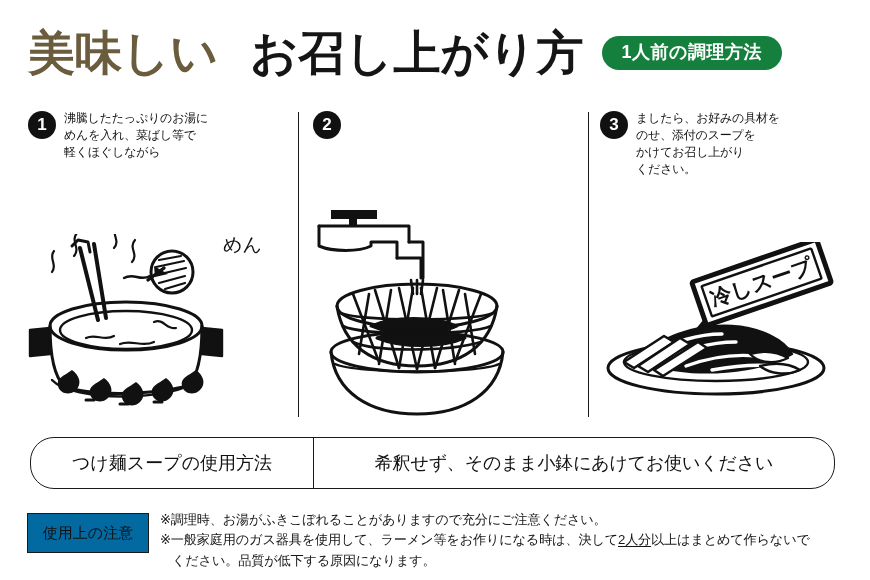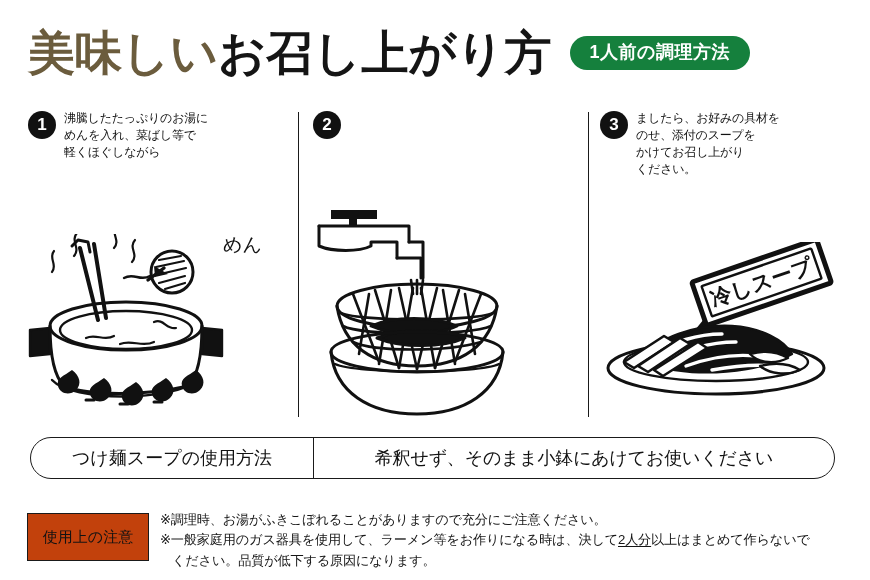--- a/index.html
+++ b/index.html
@@ -28,21 +28,21 @@
   }
   .title {
     font-family: "Liberation Serif", "DejaVu Serif", serif;
     font-size: 47px;
     font-weight: 700;
     letter-spacing: 0px;
     line-height: 1;
     white-space: nowrap;
   }
   .title .brown { color: #6b5c3d; }
-  .title .black { color: #151515; }
+  .title .black { color: #151515; margin-left: 32px; }
   .badge {
     margin-left: 18px;
     background: #15803d;
     color: #ffffff;
     border-radius: 22px;
     padding: 7px 20px 9px 20px;
     font-size: 18px;
     font-weight: 700;
     letter-spacing: 0.5px;
     white-space: nowrap;
@@ -115,21 +115,21 @@
     width: 100%;
   }
   .art svg { display: block; }
 
   
   .usage-bar {
     position: absolute;
     left: 30px;
     top: 437px;
     width: 805px;
-    height: 42px;
+    height: 52px;
     border: 1.5px solid #1a1a1a;
     border-radius: 24px;
     display: flex;
     align-items: stretch;
     box-sizing: border-box;
     background: #ffffff;
   }
   .usage-left {
     flex: 0 0 282px;
     display: flex;
@@ -149,29 +149,29 @@
     letter-spacing: -0.2px;
     color: #121212;
   }
 
   
   .notice-box {
     position: absolute;
     left: 27px;
     top: 513px;
     width: 122px;
-    height: 48px;
+    height: 40px;
     border: 1.3px solid #1a1a1a;
     box-sizing: border-box;
     display: flex;
     align-items: center;
     justify-content: center;
     font-size: 15px;
     color: #121212;
-    background: #c2410c;
+    background: #0369a1;
   }
   .notes {
     position: absolute;
     left: 160px;
     top: 510px;
     width: 700px;
     font-size: 13.2px;
     line-height: 1.55;
     letter-spacing: -0.2px;
     color: #161616;

